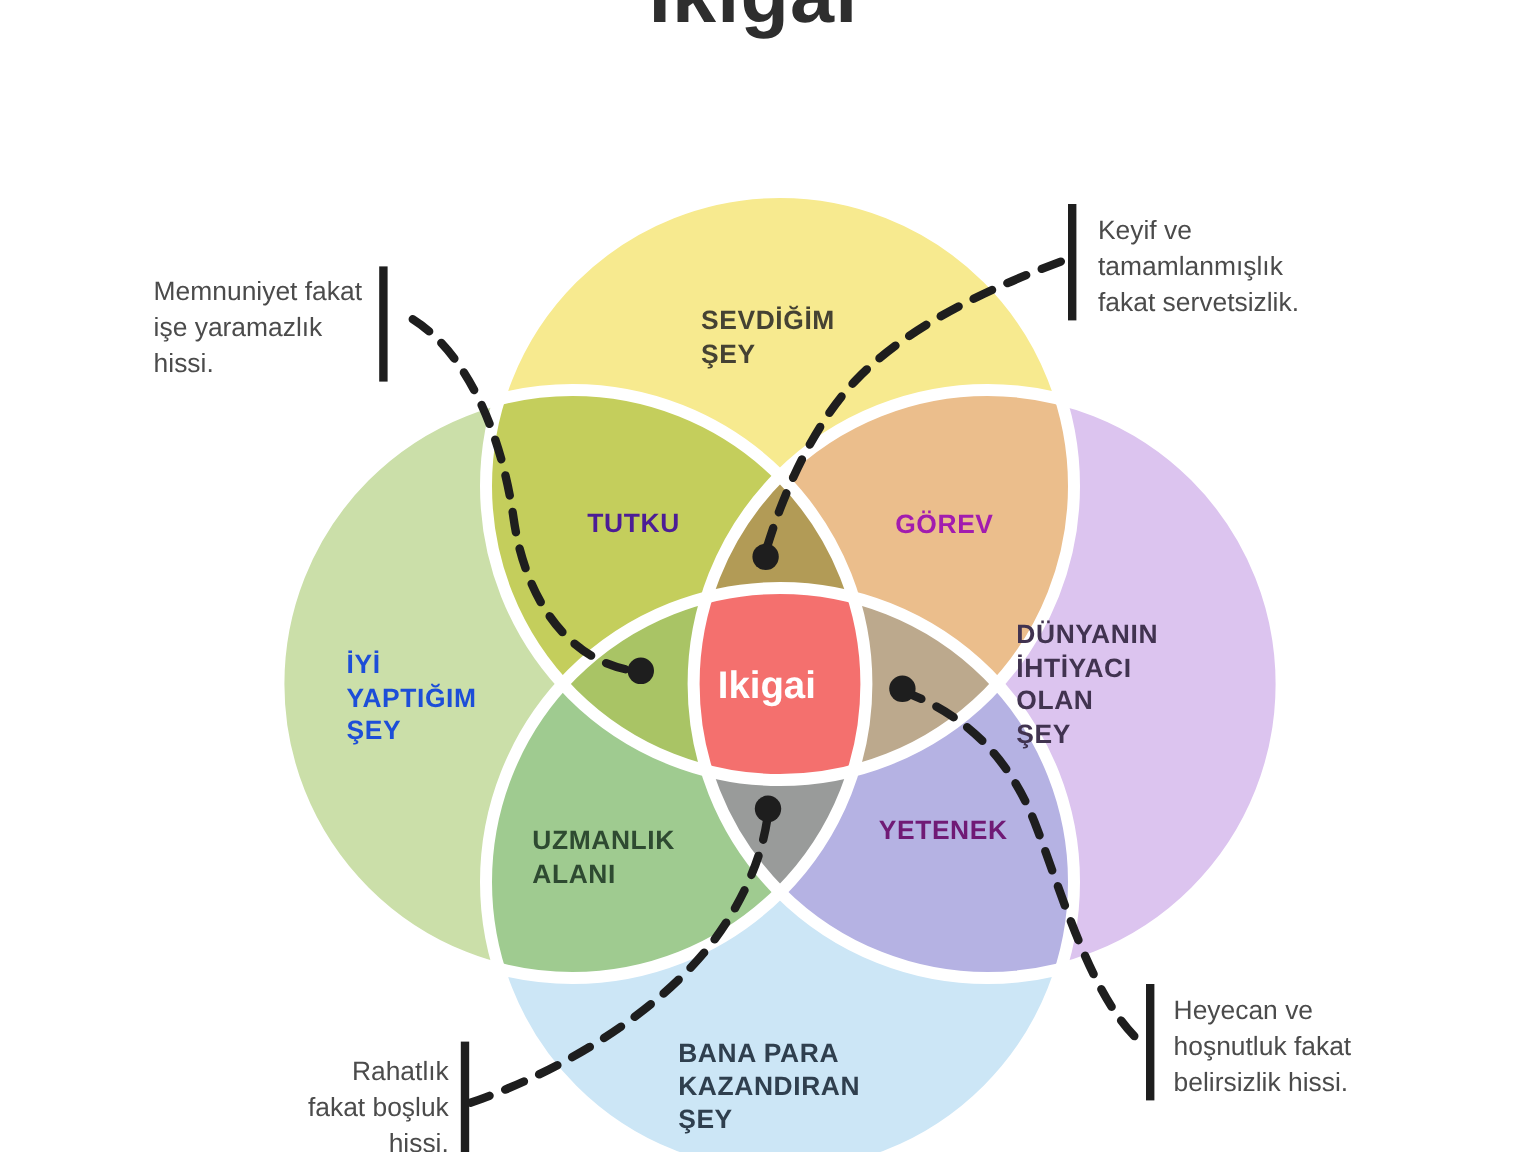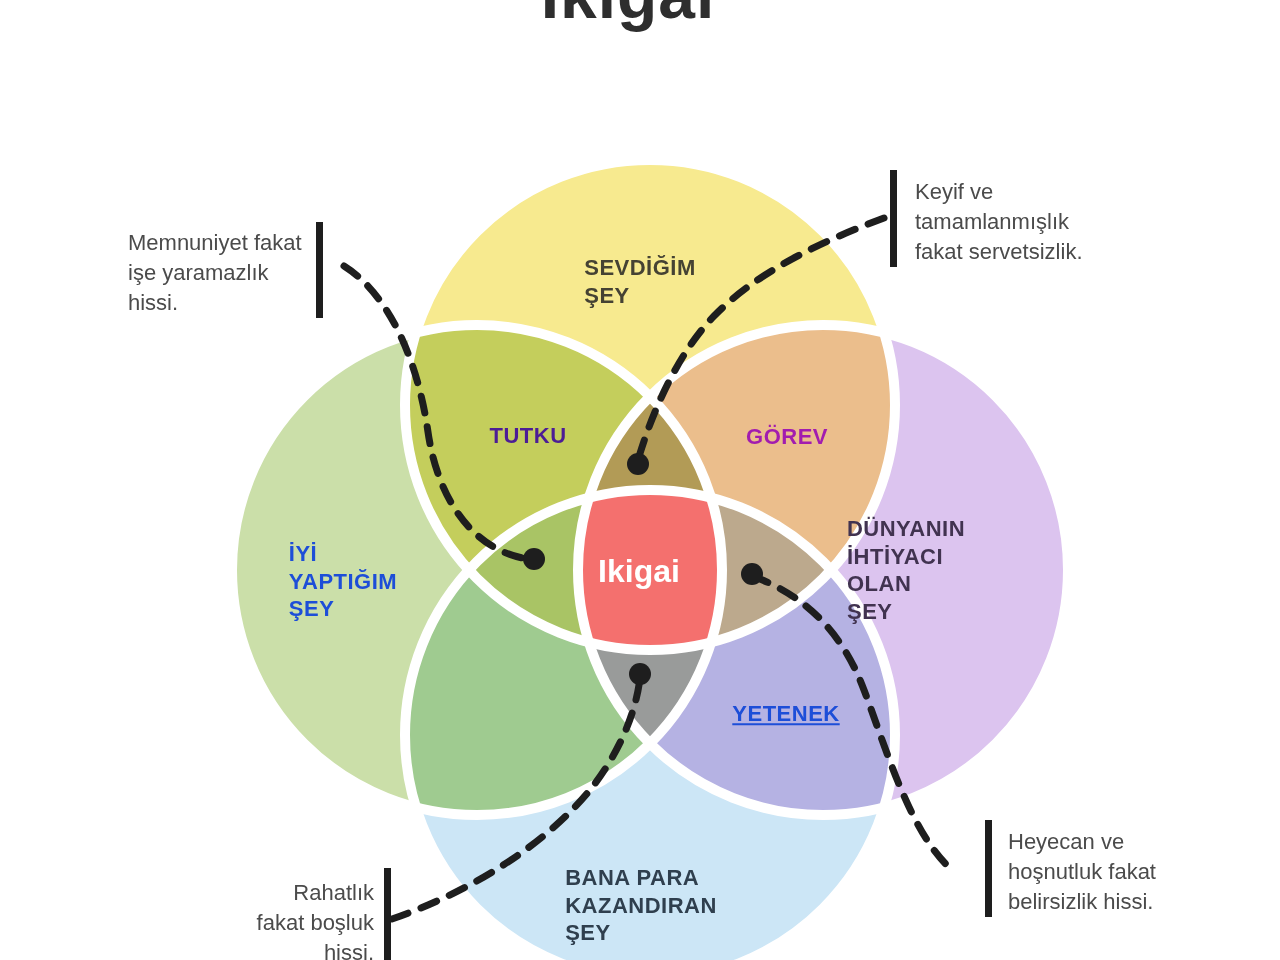--- a/index.html
+++ b/index.html
@@ -26,21 +26,21 @@
     font-size:22px;line-height:30px;white-space:pre-line;margin-top:5px;
   }
   .anno-bar{width:7px;background:#1e1e1e;flex:none;}
   .anno-tl{left:128px;top:222px;}
   .anno-tl .anno-bar{height:96px;margin-left:14px;}
   .anno-tr{left:890px;top:170px;}
   .anno-tr .anno-bar{height:97px;margin-right:18px;}
   .anno-bl{left:238px;top:868px;}
   .anno-bl .anno-text{text-align:right;width:136px;}
   .anno-bl .anno-bar{height:100px;margin-left:10px;}
-  .anno-br{left:957px;top:820px;padding-left:28px;}
+  .anno-br{left:927px;top:820px;padding-left:28px;}
   .anno-br .anno-bar{height:97px;margin-right:16px;}
 </style>
 </head>
 <body>
 
 <div id="stage">
 
   <svg width="1280" height="960" viewBox="0 0 1280 960">
     <defs>
       <clipPath id="cT">
@@ -127,21 +127,23 @@
   <div class="vlabel" style="left: 906px; top: 570px; color: rgb(65, 51, 80);">DÜNYANIN
 İHTİYACI
 OLAN
 ŞEY</div>
   <div class="vlabel" style="left: 641px; top: 905px; color: rgb(47, 63, 78);">BANA PARA
 KAZANDIRAN
 ŞEY</div>
 
   <div class="vlabel" style="left: 500px; top: 436px; color: #4c1d95; margin-left: 28px;">TUTKU</div>
   <div class="vlabel" style="left: 787px; top: 437px; color: #a21caf;">GÖREV</div>
-  <div class="vlabel" style="left: 786px; top: 714px; color: #1d4ed8; text-decoration: underline;">YETENEK</div>
+  <div class="vlabel" style="left: 503px; top: 714px; color: rgb(46, 74, 49);">UZMANLIK
+ALANI</div>
+  <div class="vlabel" style="left: 786px; top: 692px; color: #701a75;">YETENEK</div>
 
   <div class="center-label" style="left: 639px; top: 571px; color: rgb(255, 255, 255);">Ikigai</div>
 
   <div class="anno anno-tl">
     <div class="anno-text" style="color: rgb(75, 75, 75);">Memnuniyet fakat
 işe yaramazlık
 hissi.</div>
     <div class="anno-bar"></div>
   </div>
   <div class="anno anno-tr">

